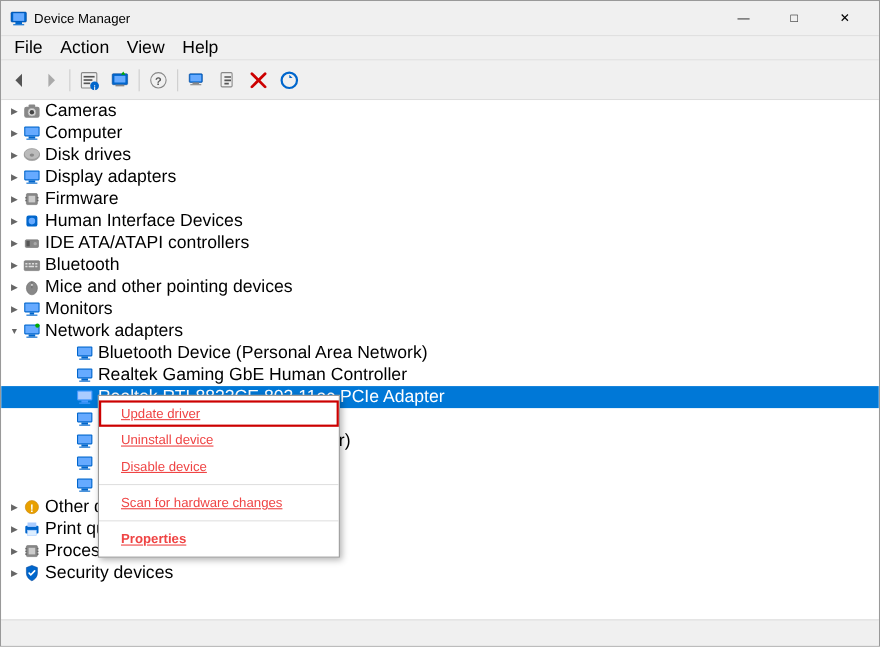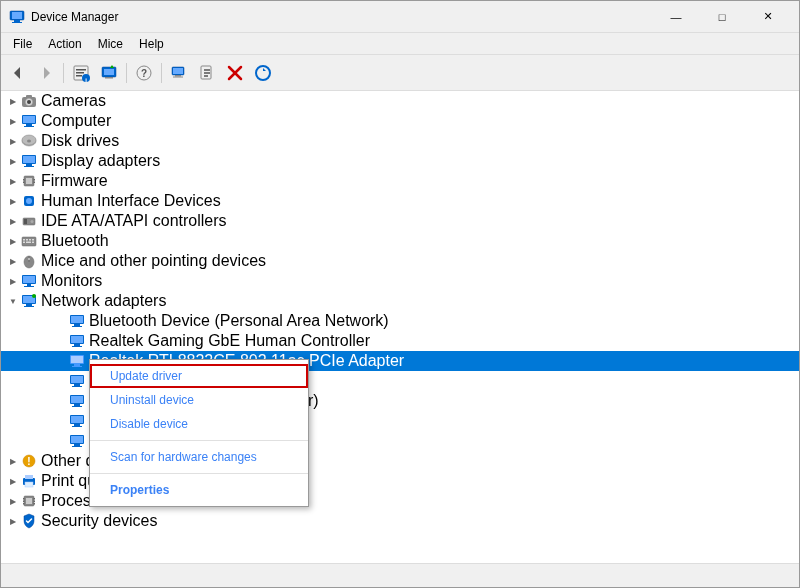--- a/index.html
+++ b/index.html
@@ -65,21 +65,21 @@
       height: 22px;
       display: flex;
       align-items: center;
       padding: 0 4px;
       background: #f0f0f0;
       border-bottom: 1px solid #ddd;
     }
     .menubar-item {
       padding: 2px 8px;
       cursor: pointer;
-      font-size: 12px;
+      font-size: 16px;
       color: #000;
     }
 
     
     .toolbar {
       height: 36px;
       display: flex;
       align-items: center;
       padding: 0 4px;
       background: #f0f0f0;
@@ -167,22 +167,23 @@
       background: white;
       border: 1px solid #999;
       box-shadow: 2px 2px 6px rgba(0,0,0,0.3);
       z-index: 100;
       padding: 4px 0;
     }
     .ctx-item {
       padding: 5px 20px;
       cursor: pointer;
       font-size: 12px;
-      color: #3b82f6;
+      color: #ef4444;
       display: block;
+      text-decoration: underline;
     }
     .ctx-item.highlighted {
       border: 2px solid #c00;
       padding: 3px 18px;
     }
     .ctx-item.bold-item {
       font-weight: bold;
     }
     .ctx-sep {
       height: 1px;
@@ -224,21 +225,21 @@
     <div class="titlebar-controls">
       <button class="titlebar-btn">—</button>
       <button class="titlebar-btn">□</button>
       <button class="titlebar-btn close">✕</button>
     </div>
   </div>
 
   <div class="menubar">
     <span class="menubar-item">File</span>
     <span class="menubar-item">Action</span>
-    <span class="menubar-item">Mice</span>
+    <span class="menubar-item">View</span>
     <span class="menubar-item">Help</span>
   </div>
 
   <div class="toolbar">
 
     <button class="toolbar-btn" title="Back">
       <svg width="16" height="16" viewBox="0 0 16 16">
           <polygon points="10,2 4,8 10,14" fill="#555"></polygon>
         </svg>
     </button>

